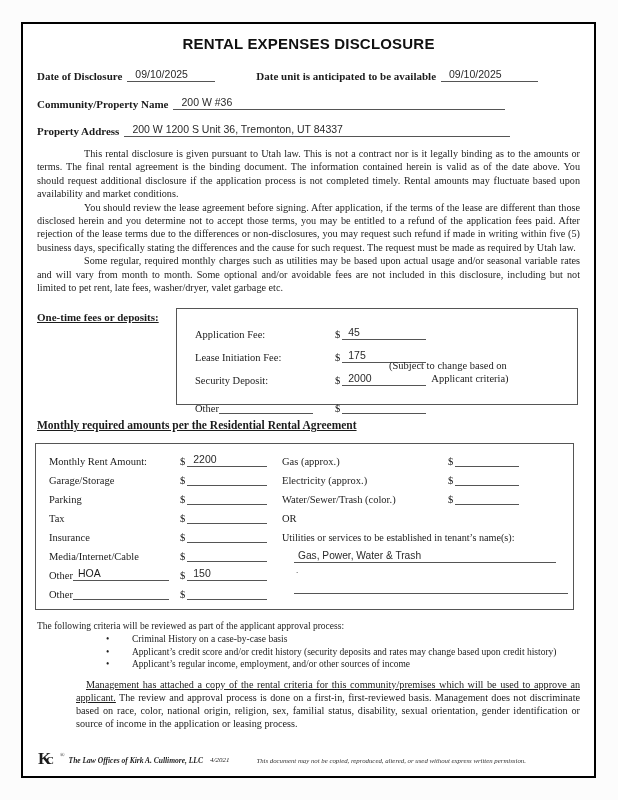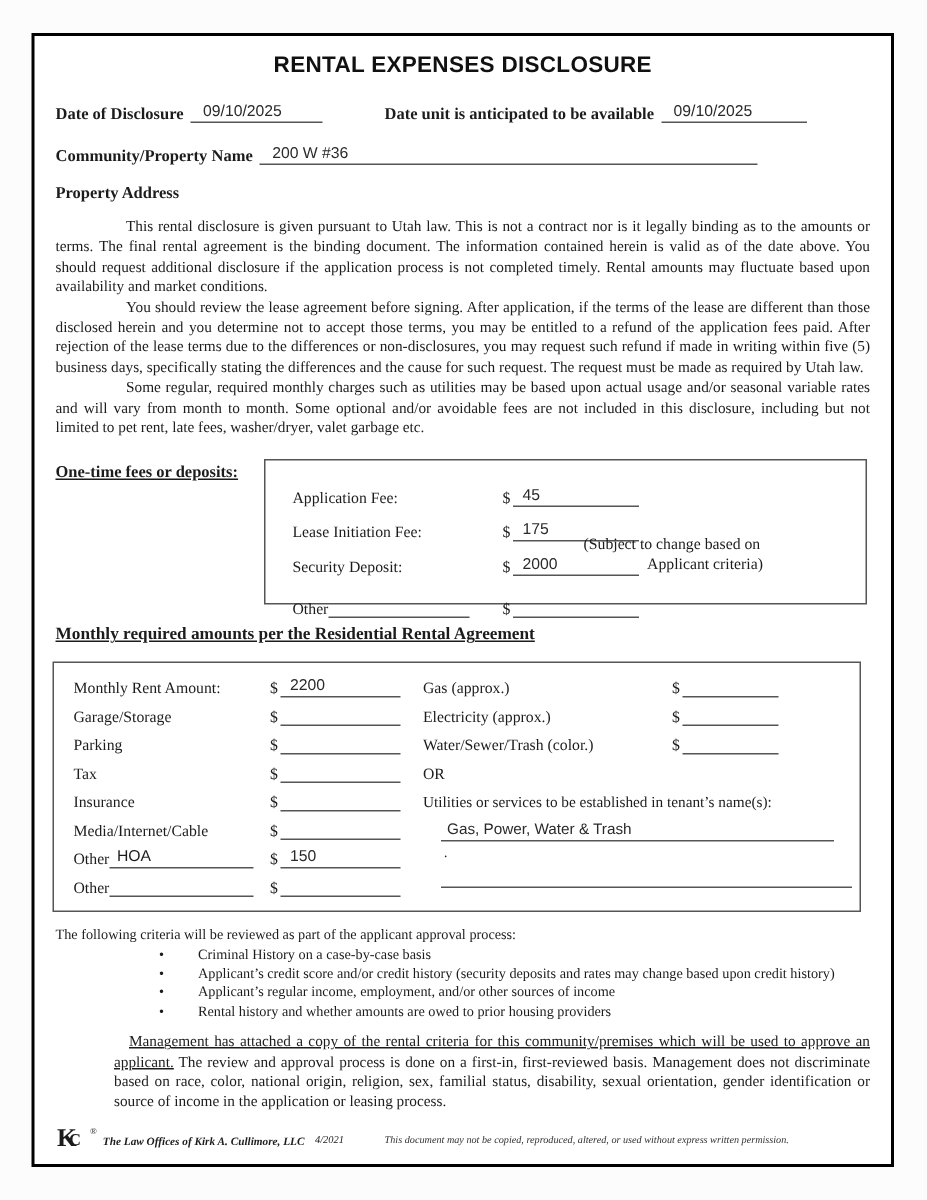--- a/index.html
+++ b/index.html
@@ -79,20 +79,21 @@
     <span class="fill w-avail">09/10/2025</span>
   </div>
 
   <div class="hdr-row" style="margin-top:14px">
     <span class="lbl">Community/Property Name</span>
     <span class="fill grow" style="margin-right:75px">200 W #36</span>
   </div>
 
   <div class="hdr-row" style="margin-top:13px">
     <span class="lbl">Property Address</span>
+    <span class="fill grow" style="margin-right:70px">200 W 1200 S Unit 36, Tremonton, UT 84337</span>
   </div>
 
   <p class="para" style="margin-top:10px">This rental disclosure is given pursuant to Utah law. This is not a contract nor is it legally binding as to the amounts or terms. The final rental agreement is the binding document. The information contained herein is valid as of the date above. You should request additional disclosure if the application process is not completed timely. Rental amounts may fluctuate based upon availability and market conditions.</p>
   <p class="para">You should review the lease agreement before signing. After application, if the terms of the lease are different than those disclosed herein and you determine not to accept those terms, you may be entitled to a refund of the application fees paid. After rejection of the lease terms due to the differences or non-disclosures, you may request such refund if made in writing within five (5) business days, specifically stating the differences and the cause for such request.  The request must be made as required by Utah law.</p>
   <p class="para">Some regular, required monthly charges such as utilities may be based upon actual usage and/or seasonal variable rates and will vary from month to month. Some optional and/or avoidable fees are not included in this disclosure, including but not limited to pet rent, late fees, washer/dryer, valet garbage etc.</p>
 
   <div class="onetime">
     <span class="sec-h">One-time fees or deposits:</span>
     <div class="feebox">
       <div class="feerow">
@@ -234,21 +235,20 @@
       <span class="util-line util-blank"></span>
     </div>
   </div>
 
   <div class="criteria">
     <div class="crit-intro">The following criteria will be reviewed as part of the applicant approval process:</div>
     <ul class="crit">
       <li>Criminal History on a case-by-case basis</li>
       <li>Applicant’s credit score and/or credit history (security deposits and rates may change based upon credit history)</li>
       <li>Applicant’s regular income, employment, and/or other sources of income</li>
-      <li>Rental history and whether amounts are owed to prior housing providers</li>
     </ul>
   </div>
 
   <p class="closing"><span class="ul">Management has attached a copy of the rental criteria for this community/premises which will be used to approve an applicant.</span><span> The review and approval process is done on a first-in, first-reviewed basis. Management does not discriminate based on race, color, national origin, religion, sex, familial status, disability, sexual orientation, gender identification or source of income in the application or leasing process.</span></p>
 
   <div class="footer">
     <span class="kc">
         <span class="k">K</span>
         <span class="c">C</span>
       </span>

